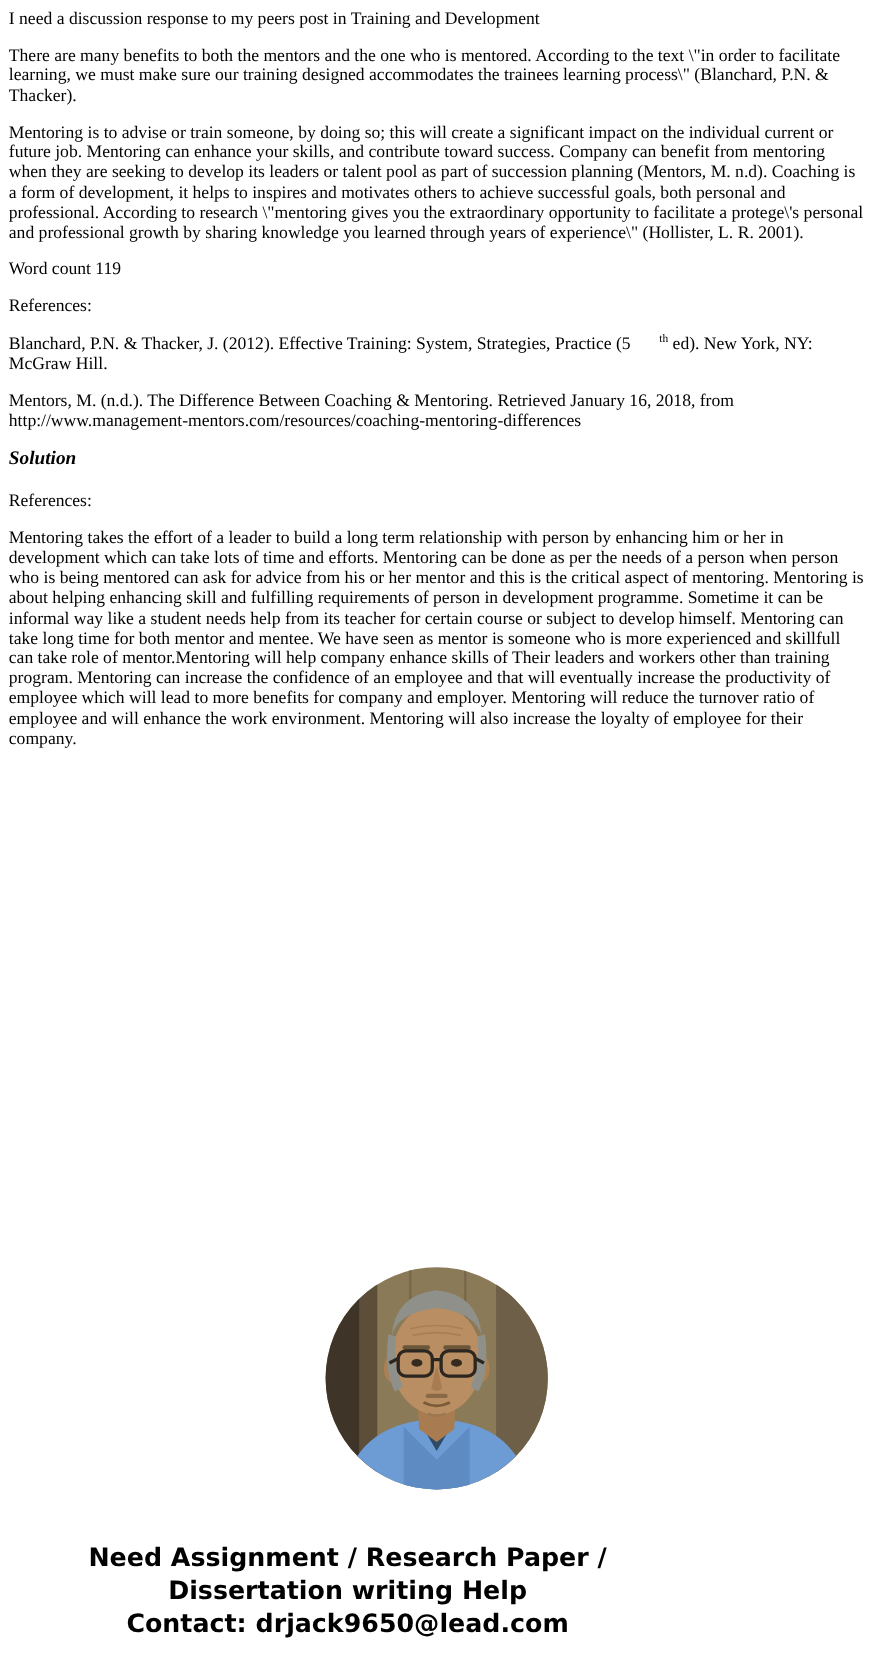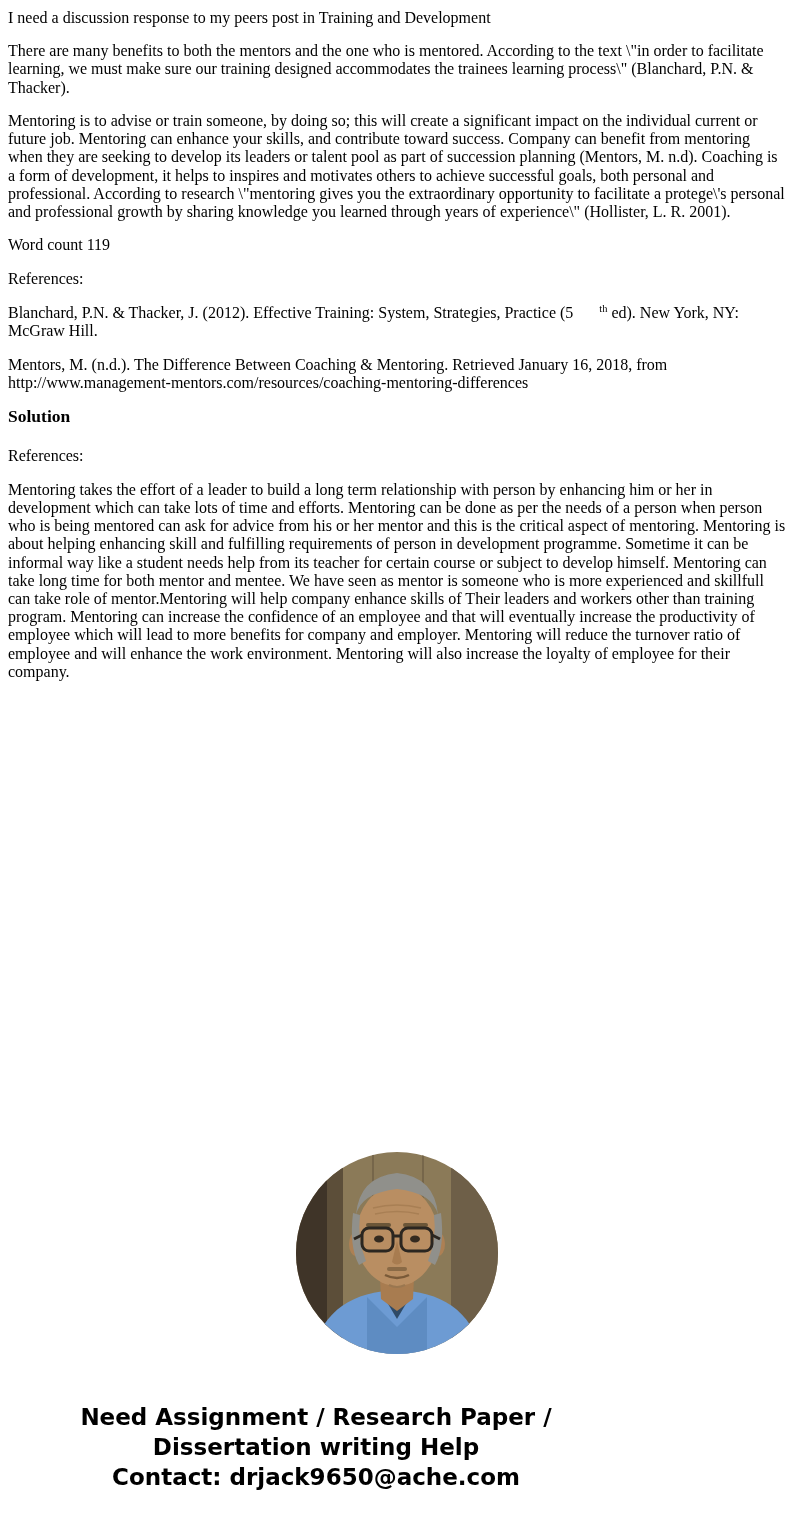--- a/index.html
+++ b/index.html
@@ -14,20 +14,21 @@
       overflow: hidden;
     }
     .page { padding: 9px 8px 0 8px; }
     .page p { margin: 0 0 15px 0; line-height: 1.14; }
     .solution-heading {
       font-family: inherit;
       font-size: 17.5px;
       font-weight: bold;
       line-height: 1.1;
       margin: 10px 0 21px 0;
+      font-style: italic;
     }
     sup { font-size: 0.65em; margin-left: 26px; }
     .avatar-wrap {
       position: absolute;
       top: 1151px;
       left: 295px;
       width: 204px;
       height: 204px;
     }
     .avatar-svg { display: block; border-radius: 50%; }
@@ -125,14 +126,14 @@
         <line x1="98" y1="85" x2="106" y2="85" stroke-width="3" stroke="#2b2620"></line>
         <line x1="67" y1="84" x2="59" y2="88" stroke-width="3" stroke="#2b2620"></line>
         <line x1="137" y1="84" x2="145" y2="88" stroke-width="3" stroke="#2b2620"></line>
       </g>
     </g>
   </svg>
 </div>
 
 <div class="footer">
   <div>Need Assignment / Research Paper / Dissertation writing Help</div>
-  <div>Contact: drjack9650@ache.com</div>
+  <div>Contact: drjack9650@lead.com</div>
 </div>
 
 </body></html>

